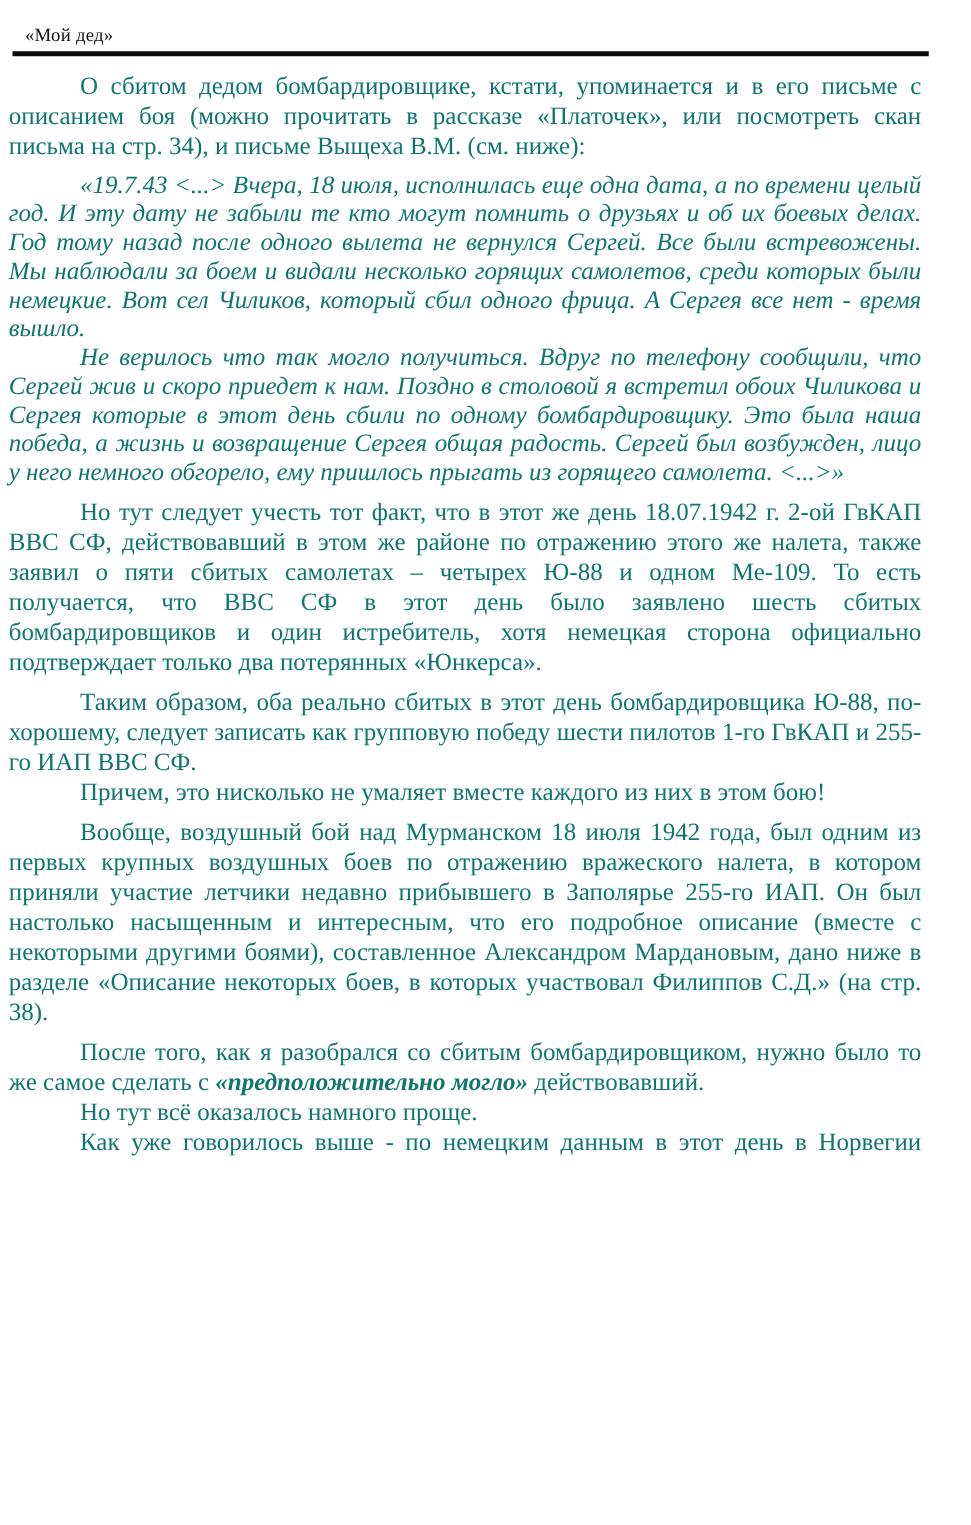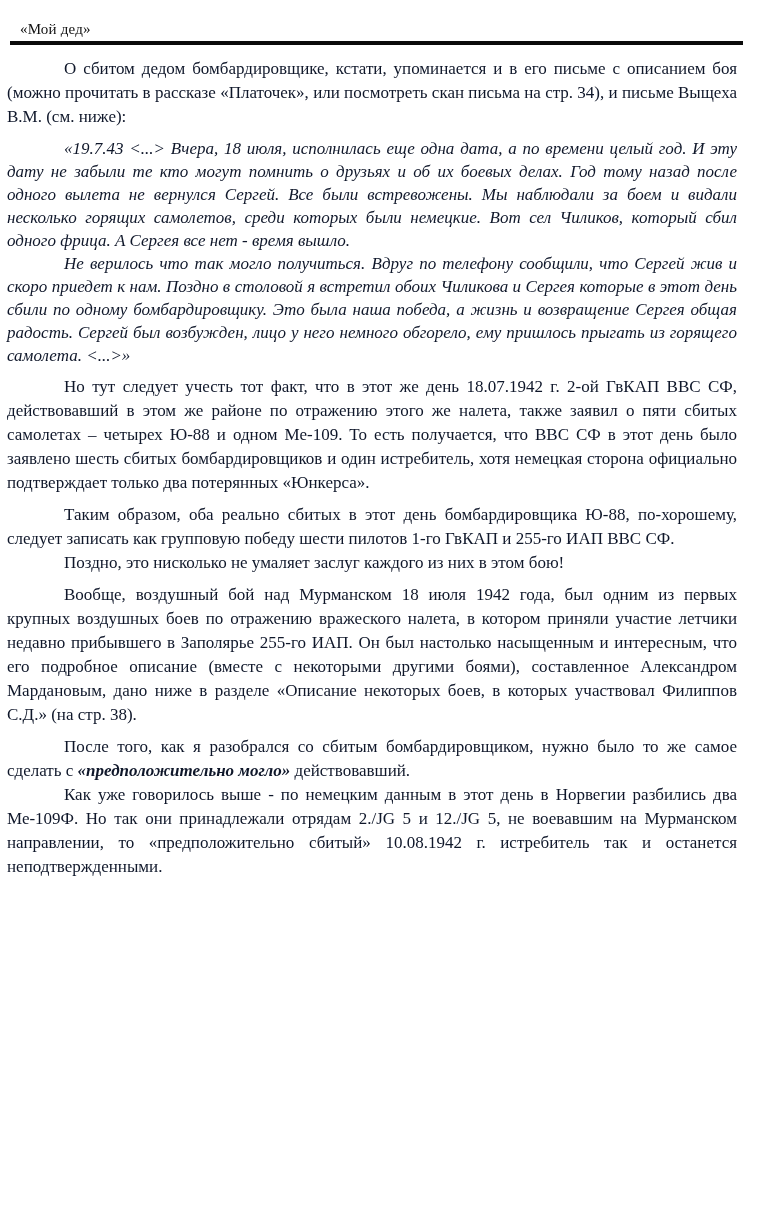--- a/index.html
+++ b/index.html
@@ -26,23 +26,23 @@
     right: 34px;
     top: 41px;
     height: 4px;
     background: #0a0a0a;
   }
   .body-text {
     position: absolute;
     left: 7px;
     right: 40px;
     top: 57px;
-    font-size: 17px;
+    font-size: 20px;
     text-align: justify;
-    color: #0f172a;
+    color: #0f766e;
   }
   .body-text p {
     margin: 0;
     text-indent: 57px;
     line-height: 24px;
   }
   .body-text p.gap { margin-top: 8px; }
   .quote {
     font-style: italic;
     line-height: 23px !important;
@@ -80,26 +80,27 @@
     <p><span>О сбитом дедом бомбардировщике, кстати, упоминается и в его письме с описанием боя (можно прочитать в рассказе «Платочек», или посмотреть скан письма на стр. 34), и письме Выщеха В.М. (см. ниже):</span></p>
 
     <p class="quote gap"><span>«19.7.43 &lt;...&gt; Вчера, 18 июля, исполнилась еще одна дата, а по времени целый год. И эту дату не забыли те кто могут помнить о друзьях и об их боевых делах. Год тому назад после одного вылета не вернулся Сергей. Все были встревожены. Мы наблюдали за боем и видали несколько горящих самолетов, среди которых были немецкие. Вот сел Чиликов, который сбил одного фрица. А Сергея все нет - время вышло.</span></p>
 
     <p class="quote"><span>Не верилось что так могло получиться. Вдруг по телефону сообщили, что Сергей жив и скоро приедет к нам. Поздно в столовой я встретил обоих Чиликова и Сергея которые в этот день сбили по одному бомбардировщику. Это была наша победа, а жизнь и возвращение Сергея общая радость. Сергей был возбужден, лицо у него немного обгорело, ему пришлось прыгать из горящего самолета. &lt;...&gt;»</span></p>
 
     <p class="gap"><span>Но тут следует учесть тот факт, что в этот же день 18.07.1942 г. 2-ой ГвКАП ВВС СФ, действовавший в этом же районе по отражению этого же налета, также заявил о пяти сбитых самолетах – четырех Ю-88 и одном Ме-109. То есть получается, что ВВС СФ в этот день было заявлено шесть сбитых бомбардировщиков и один истребитель, хотя немецкая сторона официально подтверждает только два потерянных «Юнкерса».</span></p>
 
     <p class="gap"><span>Таким образом, оба реально сбитых в этот день бомбардировщика Ю-88, по-хорошему, следует записать как групповую победу шести пилотов 1-го ГвКАП и 255-го ИАП ВВС СФ.</span></p>
 
-    <p><span>Поздно, это нисколько не умаляет заслуг каждого из них в этом бою!</span></p>
+    <p><span>Причем, это нисколько не умаляет вместе каждого из них в этом бою!</span></p>
 
     <p class="gap"><span>Вообще, воздушный бой над Мурманском 18 июля 1942 года, был одним из первых крупных воздушных боев по отражению вражеского налета, в котором приняли участие летчики недавно прибывшего в Заполярье  255-го ИАП. Он был настолько насыщенным и интересным, что его подробное описание (вместе с некоторыми другими боями), составленное Александром Мардановым, дано ниже в разделе «Описание некоторых боев, в которых участвовал Филиппов С.Д.» (на стр. 38).</span></p>
 
     <p class="gap"><span>После того, как я разобрался со сбитым бомбардировщиком, нужно было то же самое сделать с </span><span class="emph">«предположительно могло»</span><span> действовавший.</span></p>
 
+    <p><span>Но тут всё оказалось намного проще.</span></p>
 
 
     <p><span>Как уже говорилось выше - по немецким данным в этот день в Норвегии разбились два Ме-109Ф. Но так они принадлежали отрядам 2./JG 5 и 12./JG 5, не воевавшим на Мурманском направлении, то «предположительно сбитый» 10.08.1942 г. истребитель так и останется неподтвержденными.</span></p>
 
   </div>
 
   <div class="footer-rule"></div>
 
   <div class="page-number">35</div>
 

